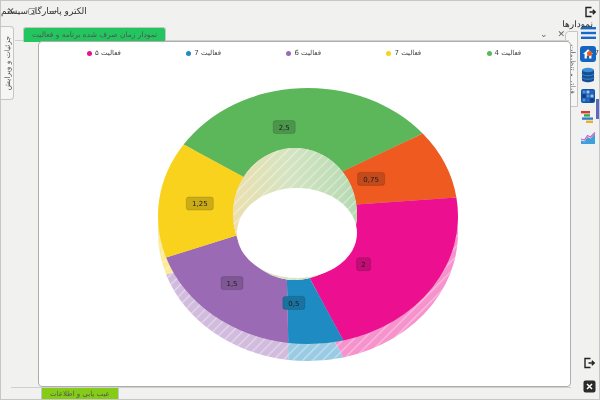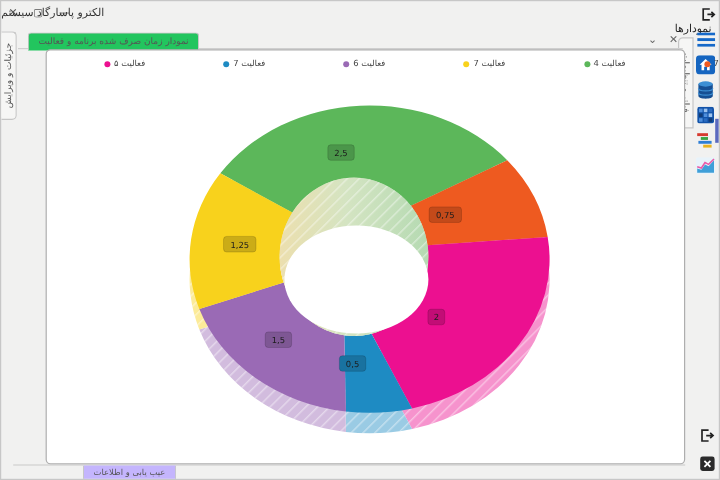--- a/index.html
+++ b/index.html
@@ -39,23 +39,23 @@
   #tab-controls span{cursor:pointer;line-height:10px;}
   
   #panel{left:37px;top:40px;width:533px;height:346px;background:#fff;
          border:1px solid #aeaeae;border-radius:4px;box-sizing:border-box;}
   #legend{left:0;top:7px;width:100%;display:flex;justify-content:space-between;gap:11px;margin-left:48px;}
   .legend-item{display:flex;align-items:center;gap:3px;font-size:7px;color:#444;}
   .legend-dot{width:5px;height:5px;border-radius:50%;display:inline-block;}
   #donut-svg{left:0;top:0;width:533px;height:346px;}
   
   #bottombar-line{left:10px;top:386px;width:560px;height:1px;background:#cfcfcf;}
-  #bottom-tab{left:40px;top:387px;height:12px;padding:0 8px;background:#c4b5fd;
+  #bottom-tab{left:40px;top:387px;height:12px;padding:0 8px;background:#84cc16;
               border:1px solid #c6c6c6;border-top:none;border-radius:0 0 3px 3px;
-              font-size:7px;color:#555;line-height:12px;direction:rtl;white-space:nowrap;margin-left:28px;}
+              font-size:7px;color:#555;line-height:12px;direction:rtl;white-space:nowrap;}
 </style>
 </head>
 <body>
 
 <div class="abs" id="titlebar">
   <div class="abs" id="win-controls">
     <span>✕</span>
     <span>▢</span>
     <span>—</span>
   </div>

